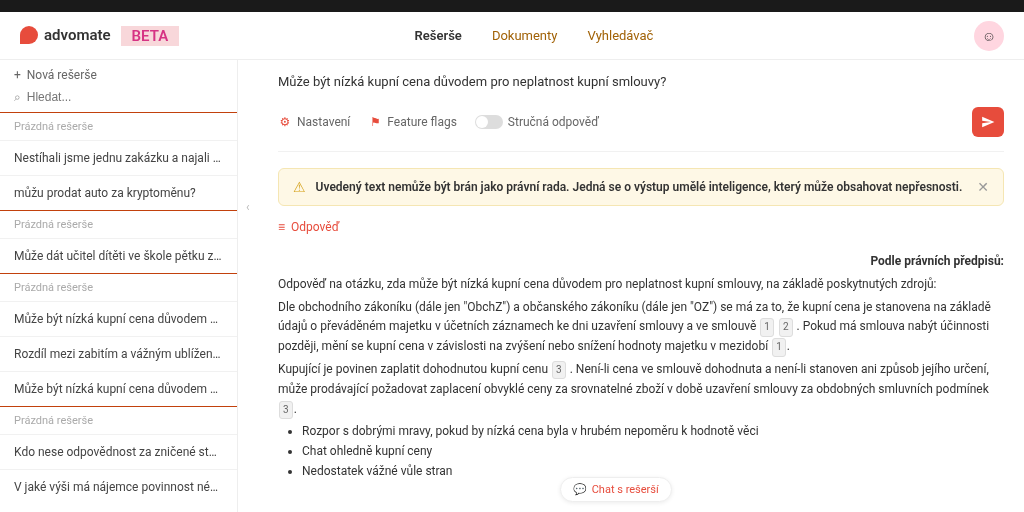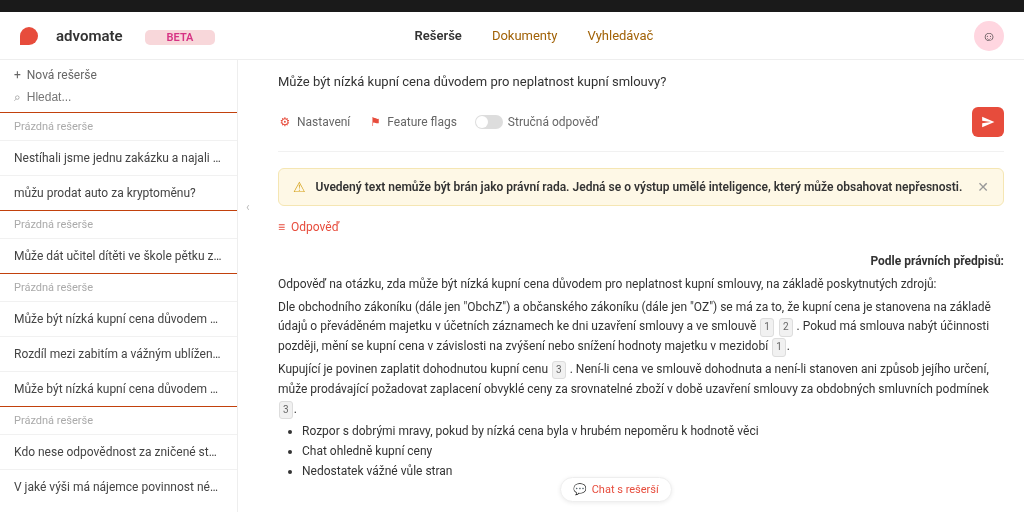--- a/index.html
+++ b/index.html
@@ -1,22 +1,22 @@
 <!DOCTYPE html>
 <html><head>
 <meta charset="utf-8">
 <style>
 * { box-sizing: border-box; margin: 0; padding: 0; }
 body { font-family: -apple-system, BlinkMacSystemFont, "Segoe UI", Roboto, sans-serif; font-size: 13px; color: #333; background: #fff; width: 1024px; height: 512px; overflow: hidden; }
 .topbar { height: 12px; background: #1a1a1a; }
 .header { display: flex; align-items: center; padding: 10px 20px; border-bottom: 1px solid #eee; height: 48px; }
-.logo { display: flex; align-items: flex-end; gap: 18px; }
+.logo { display: flex; align-items: flex-start; gap: 6px; }
 .logo-icon { width: 18px; height: 18px; background: #e74c3c; border-radius: 50% 50% 50% 0; }
 .logo-text { font-weight: 600; font-size: 15px; color: #333; }
-.beta { font-size: 11px; background: #f8d7da; color: #d63384; padding: 1px 22px; border-radius: 5px; font-weight: 600; margin-left: 4px; }
+.beta { font-size: 15px; background: #f8d7da; color: #d63384; padding: 1px 11px; border-radius: 0; font-weight: 600; margin-left: 4px; }
 .nav { display: flex; gap: 30px; margin-left: auto; margin-right: auto; position: absolute; left: 50%; transform: translateX(-50%); }
 .nav-item { font-size: 13px; color: #a16207; cursor: pointer; }
 .nav-item.active { color: #333; font-weight: 600; padding-left: 44px; }
 .avatar { width: 30px; height: 30px; background: #ffd6e0; border-radius: 50%; display: flex; align-items: center; justify-content: center; font-size: 14px; margin-left: auto; }
 .layout { display: flex; height: calc(512px - 60px); }
 .sidebar { width: 238px; border-right: 1px solid #eee; overflow-y: auto; font-size: 12px; }
 .side-action { padding: 8px 14px; color: #666; cursor: pointer; display: flex; align-items: center; gap: 6px; }
 .side-search { padding: 0 14px 8px; display: flex; align-items: center; gap: 6px; color: #999; }
 .side-search input { border: none; outline: none; font-size: 12px; color: #ef4444; width: 100%; }
 .side-group { padding: 7px 14px; color: #aaa; font-size: 11px; border-top: 1px solid #c2410c; }

